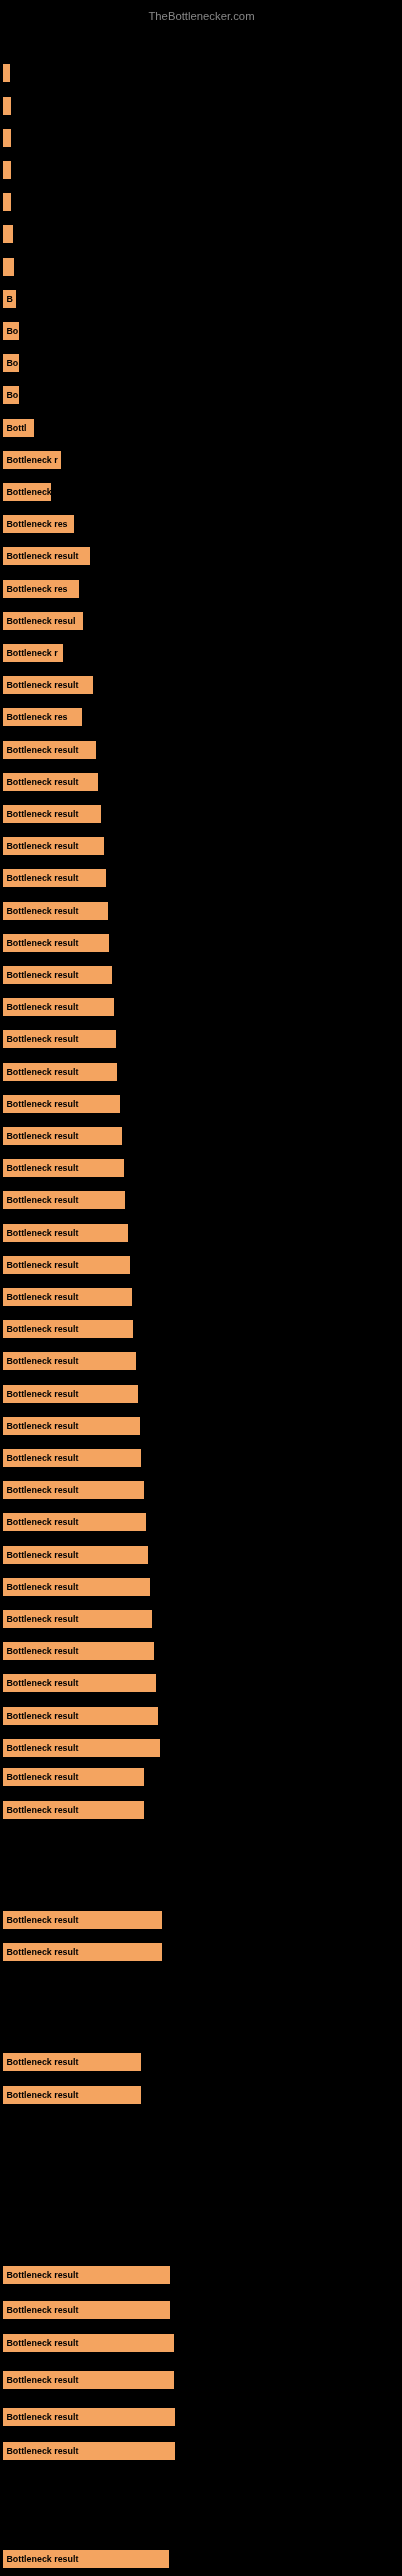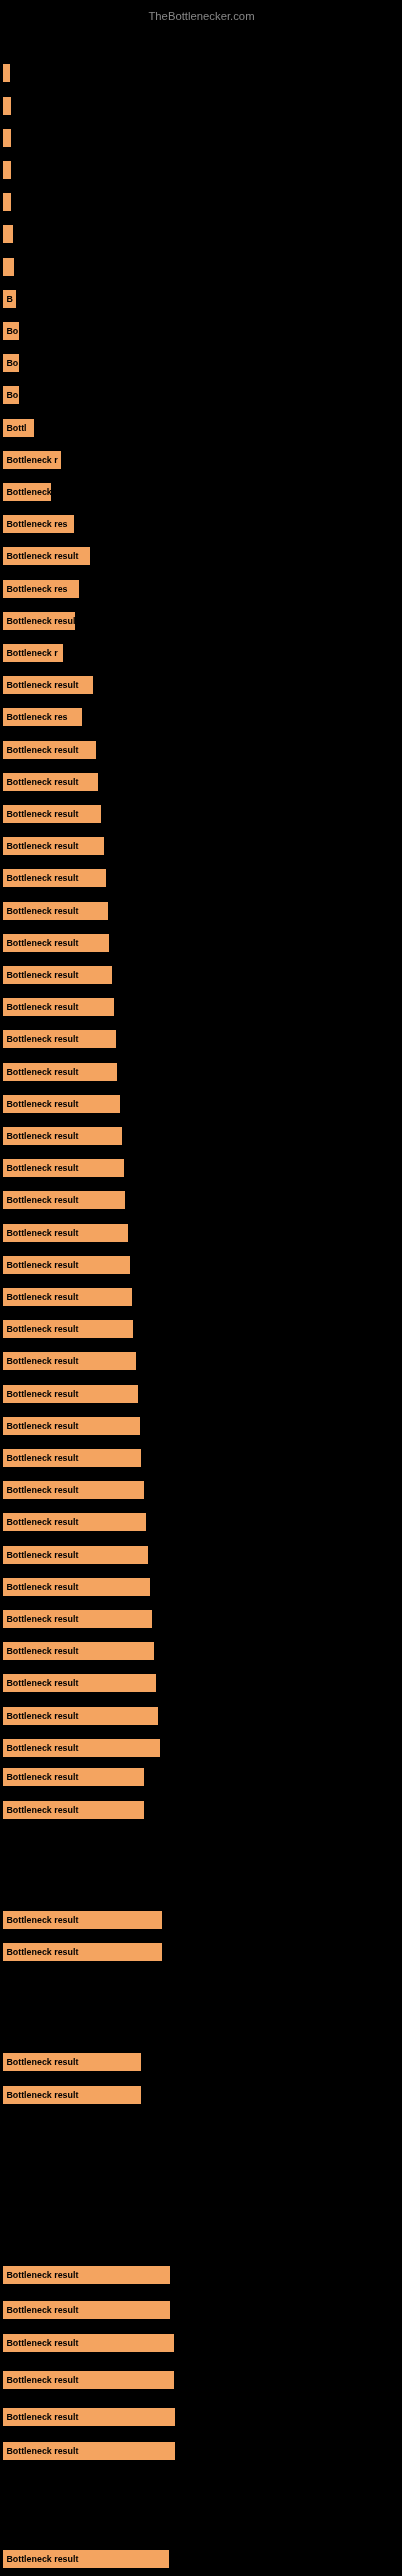--- a/index.html
+++ b/index.html
@@ -143,21 +143,21 @@
       <div class="bar" style="width: 87px;">
         <span class="bar-label">Bottleneck result</span>
       </div>
     </div>
     <div class="bar-container" style="position: absolute; top: 564px; left: 3.2px;">
       <div class="bar" style="width: 76px;">
         <span class="bar-label">Bottleneck res</span>
       </div>
     </div>
     <div class="bar-container" style="position: absolute; top: 596px; left: 3.2px;">
-      <div class="bar" style="width: 72px;">
+      <div class="bar" style="width: 80px;">
         <span class="bar-label">Bottleneck resul</span>
       </div>
     </div>
     <div class="bar-container" style="position: absolute; top: 628px; left: 3.2px;">
       <div class="bar" style="width: 60px;">
         <span class="bar-label">Bottleneck r</span>
       </div>
     </div>
     <div class="bar-container" style="position: absolute; top: 660px; left: 3.2px;">
       <div class="bar" style="width: 90px;">

